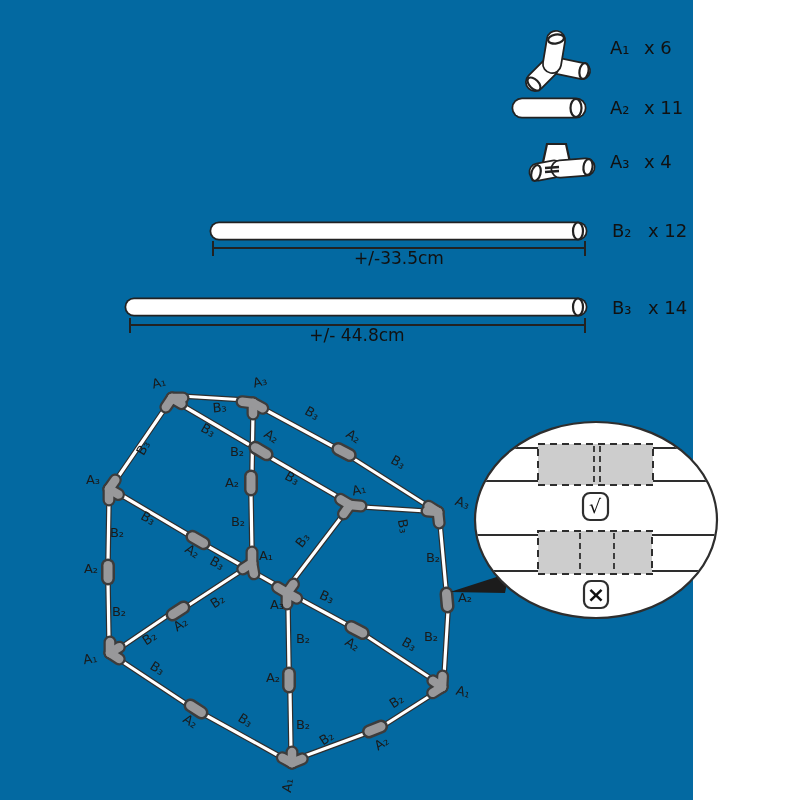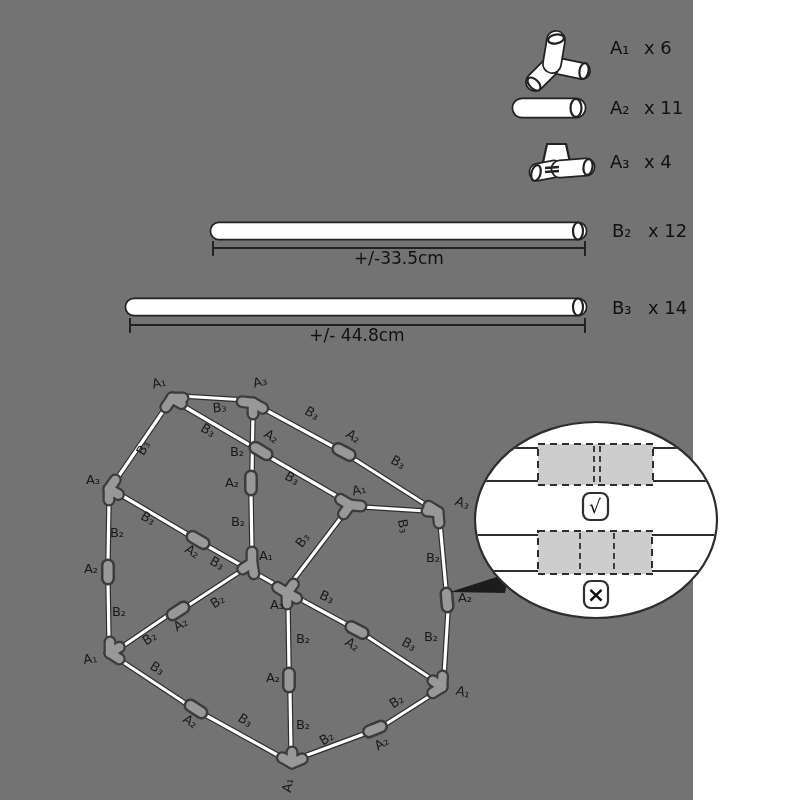--- a/index.html
+++ b/index.html
@@ -1,16 +1,16 @@
 <!DOCTYPE html>
 <html><head>
 <meta charset="utf-8">
 <style>
   html,body{margin:0;padding:0;background:#fff;}
-  .page{width:693px;height:800px;background:#737373;position:relative;font-family:"DejaVu Sans",sans-serif;}
+  .page{width:693px;height:800px;background:#0369a1;position:relative;font-family:"DejaVu Sans",sans-serif;}
   svg{display:block;}
   .tube-out{stroke:#2e2e2e;stroke-width:5.6;stroke-linecap:round;fill:none}
   .tube-in{stroke:#ffffff;stroke-width:3.2;stroke-linecap:round;fill:none}
   .sleeve-out{stroke:#3c3c3c;stroke-width:14;stroke-linecap:round}
   .sleeve-in{stroke:#98989a;stroke-width:9;stroke-linecap:round}
   .stub-out{stroke:#3c3c3c;stroke-width:13;stroke-linecap:round}
   .stub-in{stroke:#98989a;stroke-width:8.5;stroke-linecap:round}
   .slabel{font-size:13px;fill:#1a1a1a;text-anchor:middle}
   .plabel{font-size:18px;fill:#111}
   .dimtext{font-size:17px;fill:#111;text-anchor:middle}

